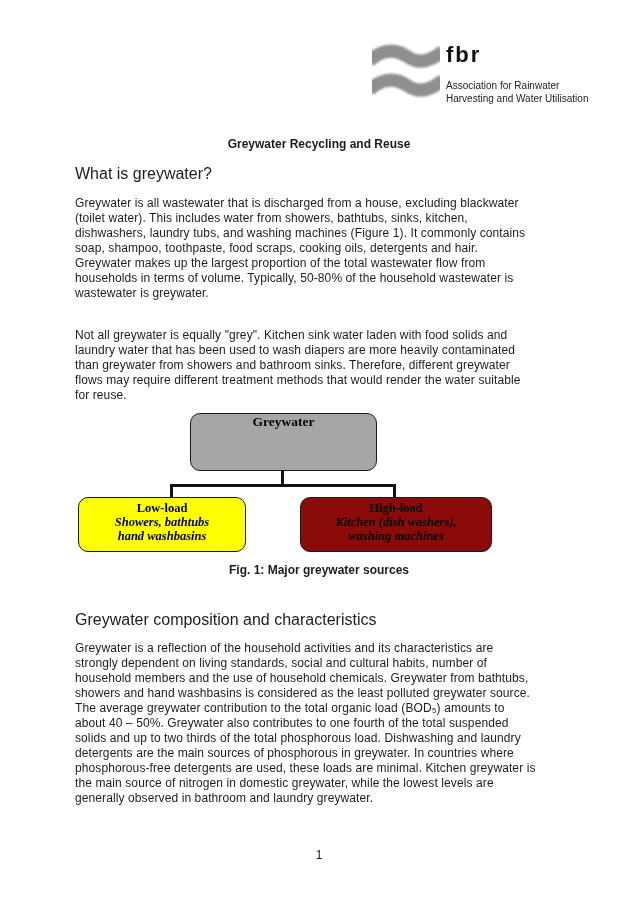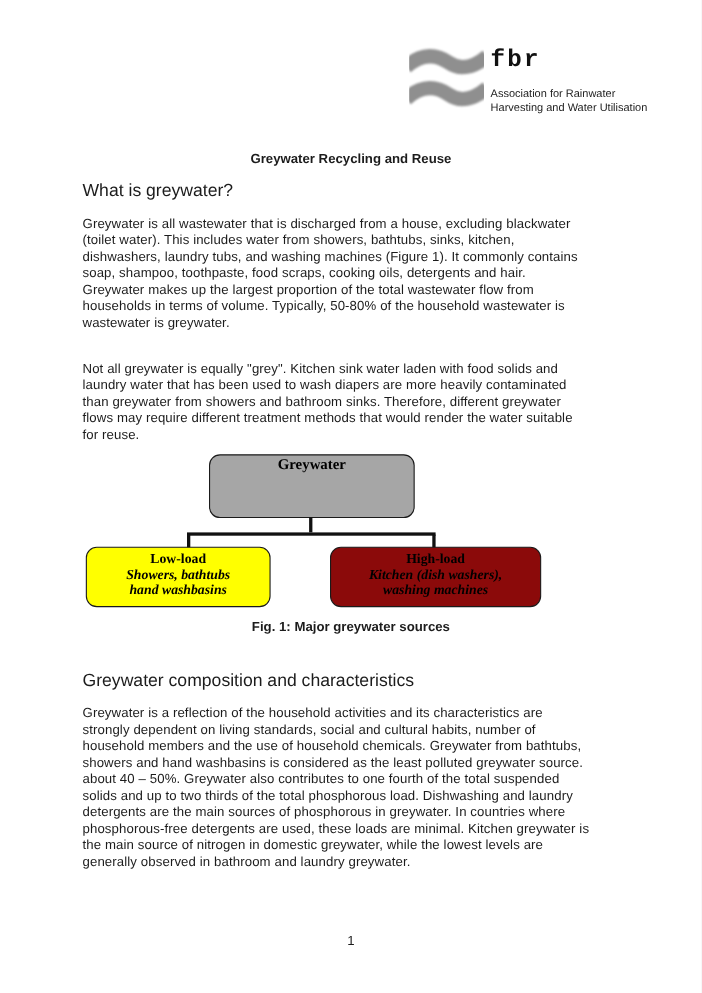--- a/index.html
+++ b/index.html
@@ -10,21 +10,21 @@
     margin:0 auto;
     font-family:"Liberation Sans",sans-serif;
     color:#1c1c1c;
     overflow:hidden;
   }
   
   .logo-waves{position:absolute;left:372px;top:40px;width:68px;height:66px;}
   .logo-waves path{filter:blur(1.1px);}
   .logo-brand{
     position:absolute;left:446px;top:42px;
-    font-family:Liberation Mono, monospace;
+    font-family:Liberation Sans, sans-serif;
     font-size:22px;font-weight:bold;letter-spacing:2px;color:#111;
   }
   .logo-org{
     position:absolute;left:446px;top:79px;
     font-size:10px;line-height:13px;color:#222;
   }
   
   .doc-title{
     position:absolute;left:75px;top:137px;width:488px;
     text-align:center;font-size:12px;font-weight:bold;
@@ -129,20 +129,21 @@
 
     <div class="fig-caption">Fig. 1: Major greywater sources</div>
   </div>
 
   <div id="h2" class="section-heading">Greywater composition and characteristics</div>
   <div id="p3" class="para">
       <div>Greywater is a reflection of the household activities and its characteristics are</div>
       <div>strongly dependent on living standards, social and cultural habits, number of</div>
       <div>household members and the use of household chemicals. Greywater from bathtubs,</div>
       <div>showers and hand washbasins is considered as the least polluted greywater source.</div>
+      <div>The average greywater contribution to the total organic load (BOD₅) amounts to</div>
       <div>about 40 – 50%. Greywater also contributes to one fourth of the total suspended</div>
       <div>solids and up to two thirds of the total phosphorous load. Dishwashing and laundry</div>
       <div>detergents are the main sources of phosphorous in greywater. In countries where</div>
       <div>phosphorous-free detergents are used, these loads are minimal. Kitchen greywater is</div>
       <div>the main source of nitrogen in domestic greywater, while the lowest levels are</div>
       <div>generally observed in bathroom and laundry greywater.</div>
     </div>
 
   <div class="page-number">1</div>
 

